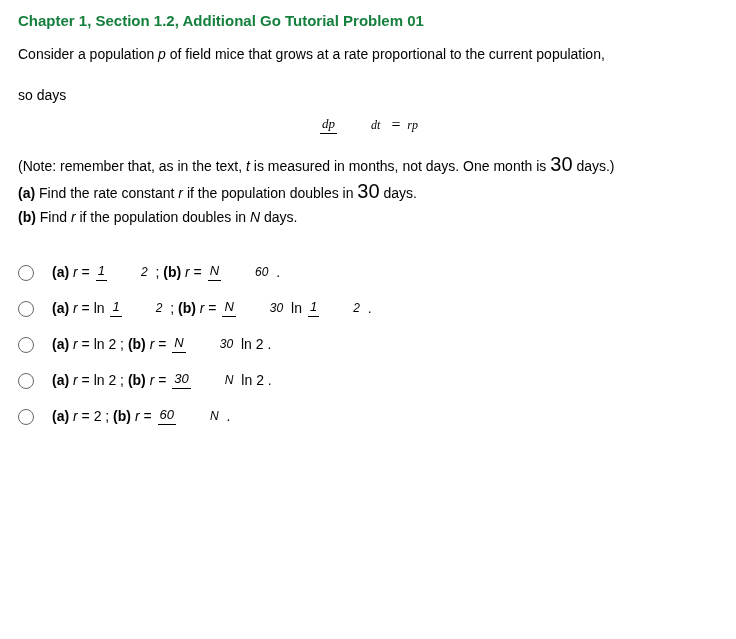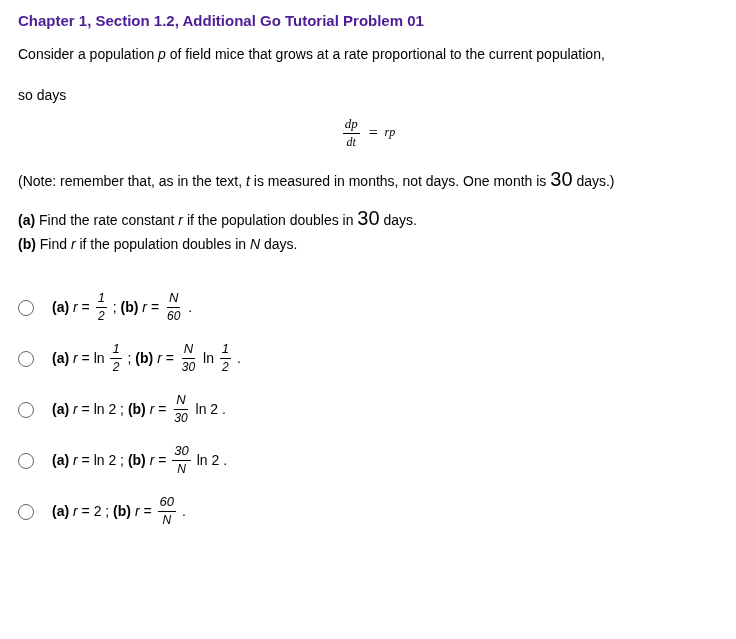--- a/index.html
+++ b/index.html
@@ -12,21 +12,21 @@
       background: #ffffff;
       font-family: Georgia, 'Times New Roman', serif;
       font-size: 15px;
       color: #000000;
       width: 736px;
       min-height: 639px;
       padding: 12px 18px;
     }
 
     .chapter-title {
-      color: #4c1d95;
+      color: #15803d;
       font-family: Arial, sans-serif;
       font-weight: bold;
       font-size: 15px;
       margin-bottom: 14px;
     }
 
     .problem-text {
       font-family: Arial, sans-serif;
       font-size: 14px;
       line-height: 1.6;
@@ -50,21 +50,20 @@
 
     .eq-rp {
       font-style: italic;
       font-size: 12px;
     }
 
     .note-text {
       font-family: Arial, sans-serif;
       font-size: 14px;
       line-height: 1.6;
-      margin-bottom: 12px;
     }
 
     .part-label {
       font-family: Arial, sans-serif;
       font-size: 14px;
       font-weight: bold;
       margin-bottom: 6px;
     }
 
     .part-label span.normal {
@@ -100,25 +99,26 @@
     }
 
     .math-inline {
       display: inline-flex;
       align-items: center;
       font-style: italic;
     }
 
     .frac-inline {
       display: inline-flex;
-      flex-direction: column;
+      flex-direction: row;
       align-items: center;
       vertical-align: middle;
       font-style: italic;
       margin: 0 2px;
+      gap: 32px;
     }
 
     .frac-inline .num {
       border-bottom: 1px solid #000;
       padding: 0 2px 1px 2px;
       font-size: 13px;
       line-height: 1.2;
     }
 
     .frac-inline .den {

